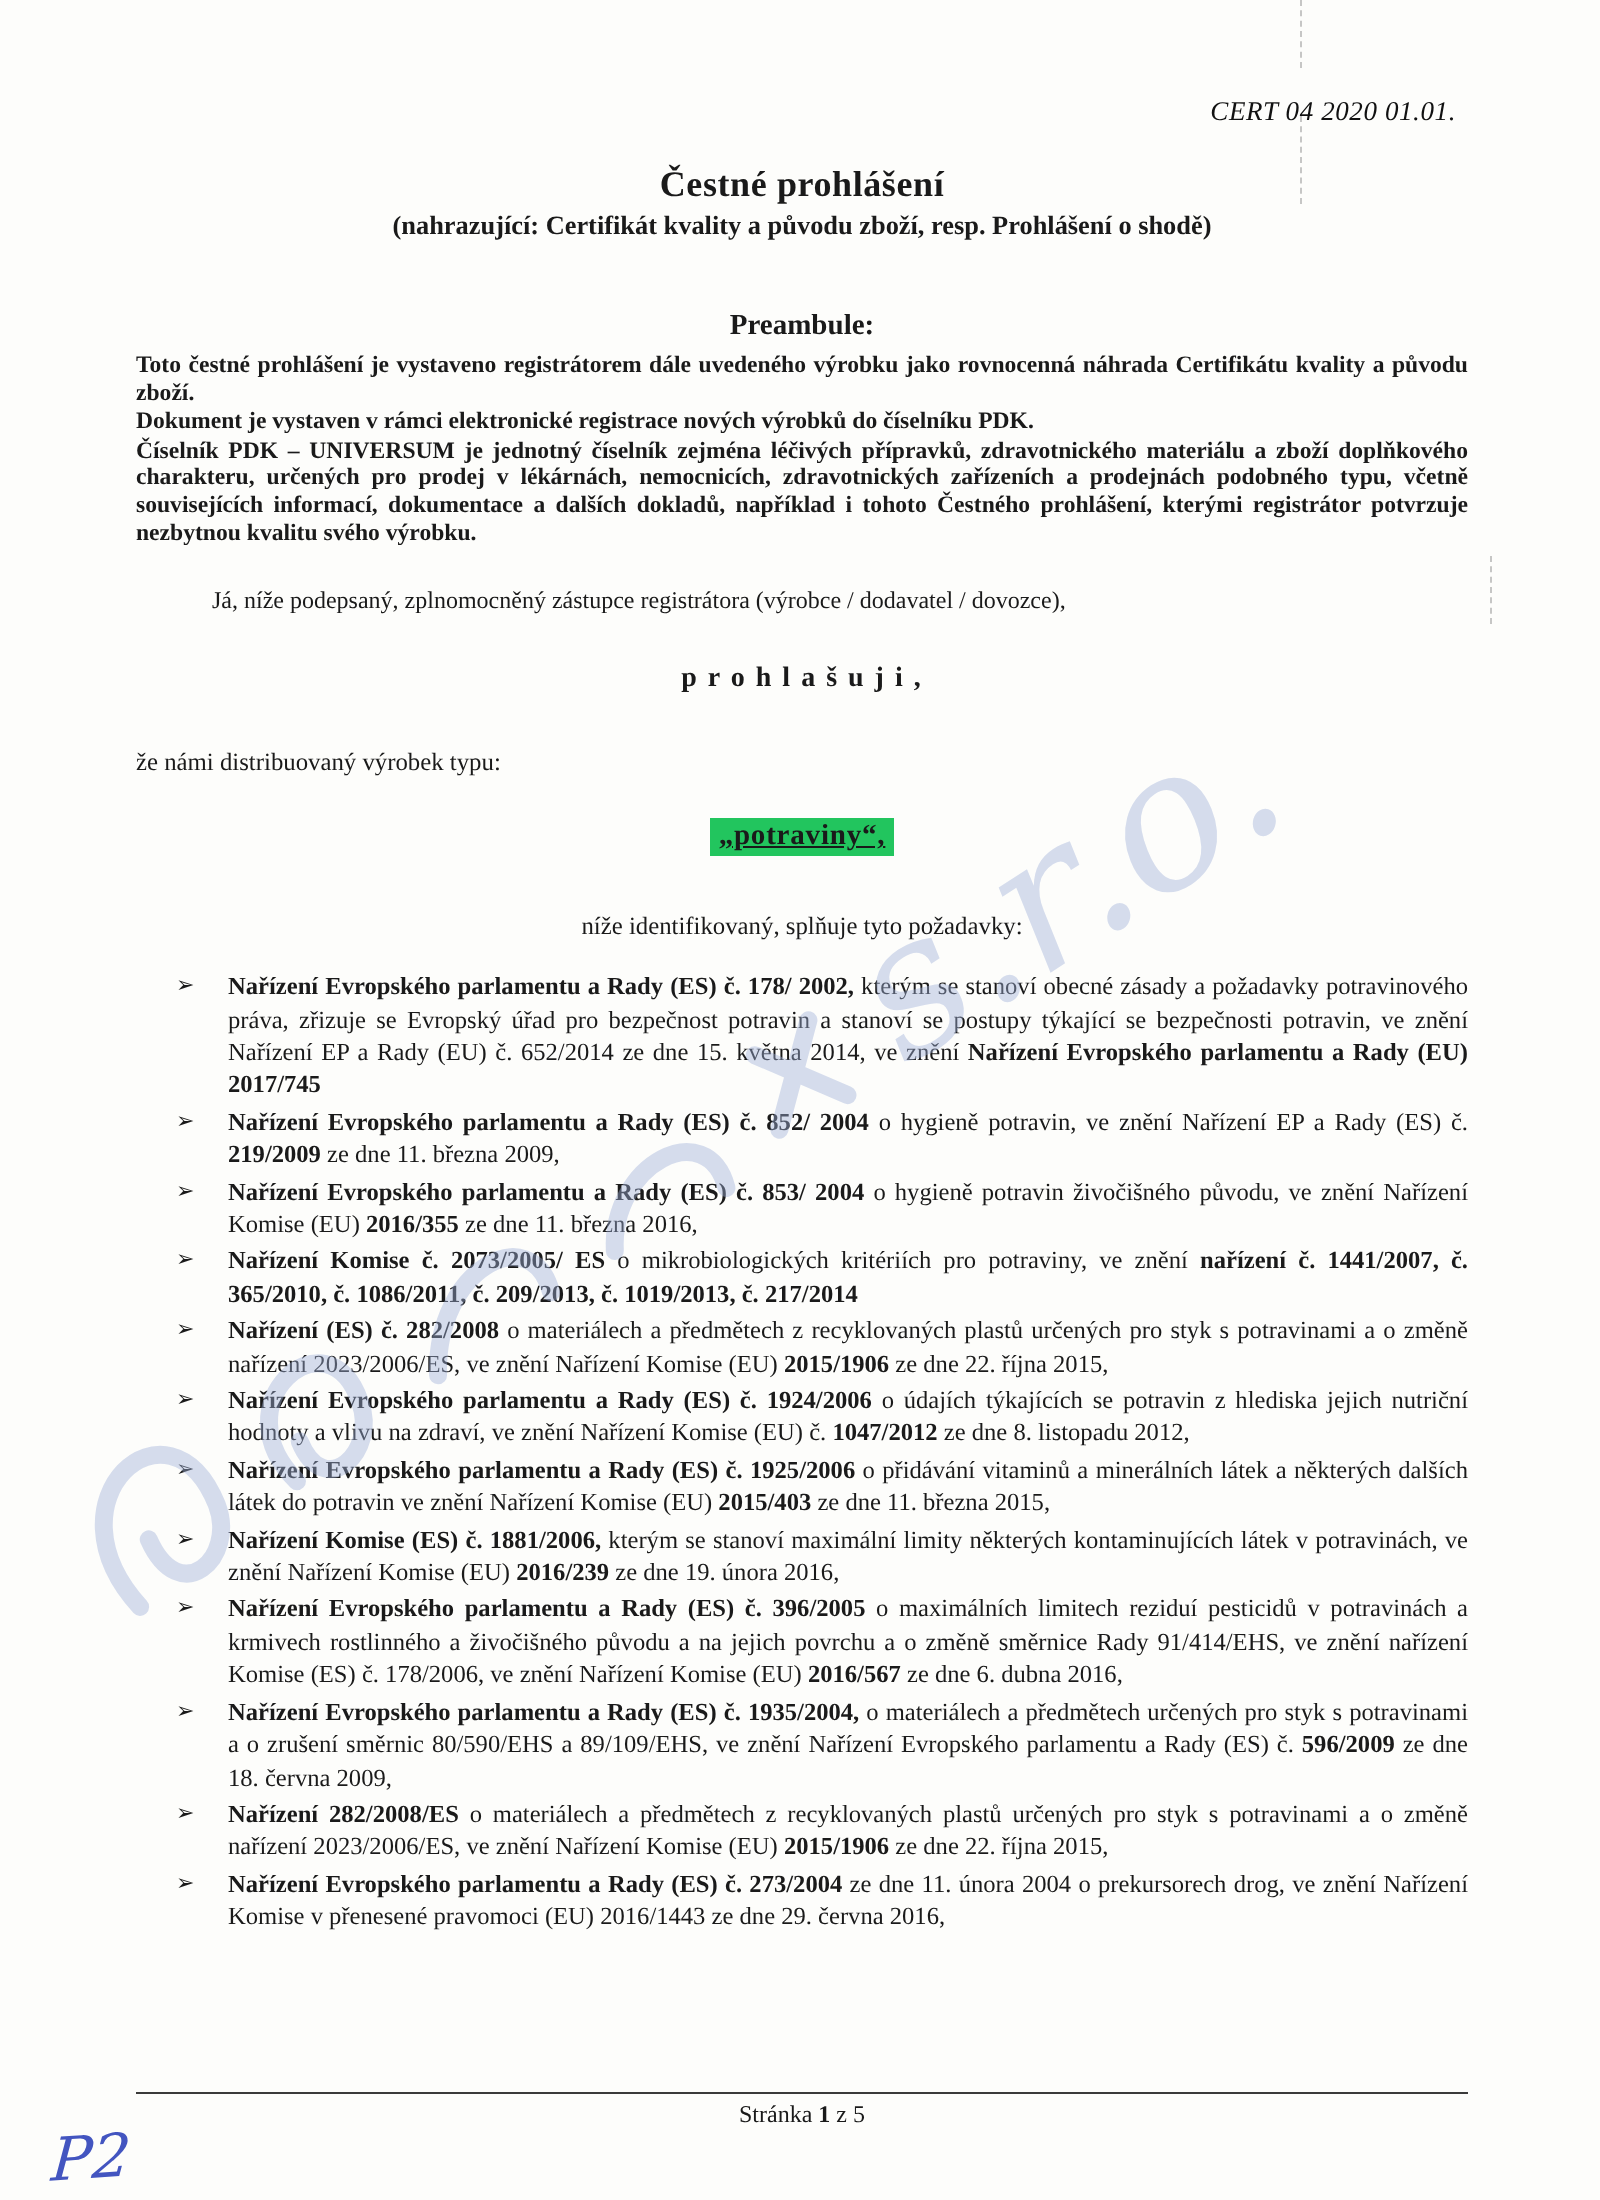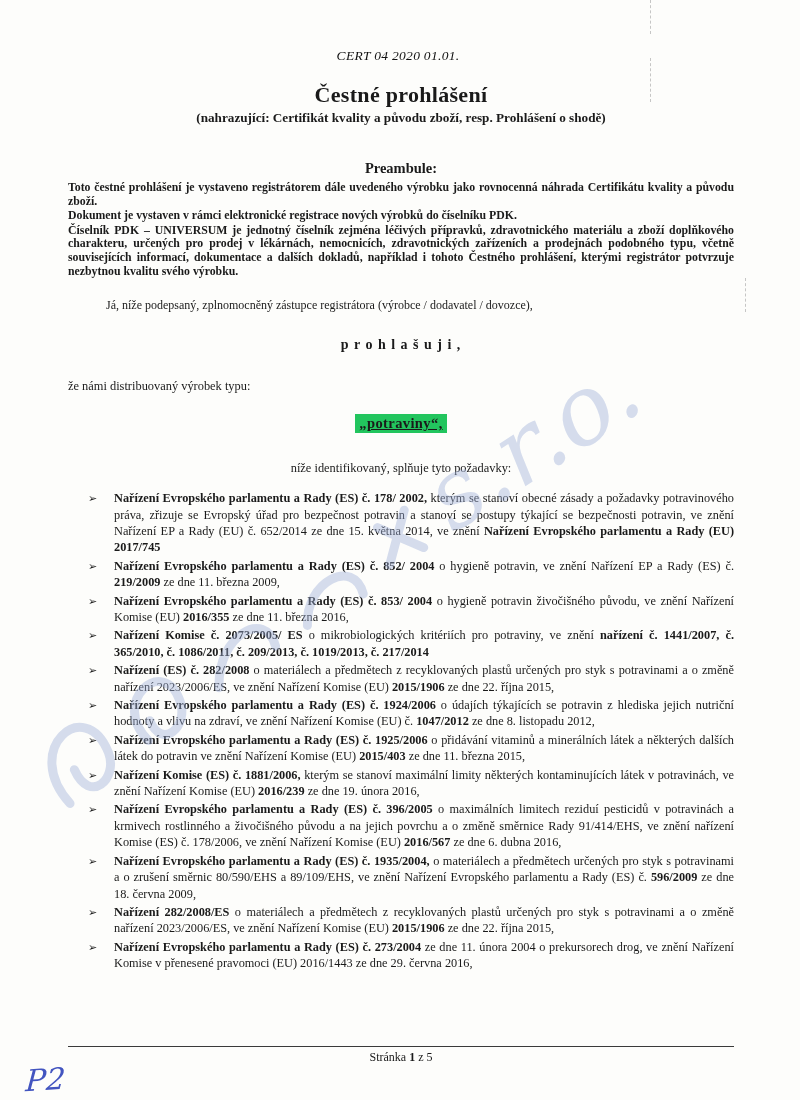--- a/index.html
+++ b/index.html
@@ -4,25 +4,25 @@
 <style>
   html,body{margin:0;padding:0;background:#e8e8e8;}
   .page{
     position:relative;width:800px;height:1100px;margin:0 auto;
     background:#fdfdfb;overflow:hidden;
     font-family:"Liberation Serif","DejaVu Serif",serif;color:#1a1a1a;
   }
   .content{position:relative;z-index:1;padding:40px 66px 0 68px;}
   
   .cert-ref{
-    text-align:center;font-style:italic;font-size:13.5px;letter-spacing:.3px;
+    text-align:right;font-style:italic;font-size:13.5px;letter-spacing:.3px;
     margin:8px 6px 18px 0;color:#111;
   }
   h1.doc-title{
-    text-align:center;font-size:22px;font-weight:bold;margin:6px 0 2px 0;letter-spacing:.3px;
+    text-align:center;font-size:18px;font-weight:bold;margin:6px 0 2px 0;letter-spacing:.3px;
   }
   .doc-subtitle{text-align:center;font-size:13.2px;font-weight:bold;margin:0 0 34px 0;}
   
   h2.preamble-h{font-size:14.5px;font-weight:bold;margin:0 0 4px 0;text-align:center;}
   .pre-line{
     font-size:11.8px;font-weight:bold;line-height:13.6px;margin:0 0 1px 0;text-align:justify;
   }
   
   .intro{font-size:12px;margin:20px 0 0 38px;}
   .verb{text-align:center;font-size:14px;font-weight:bold;margin:24px 0 0 0;letter-spacing:1px;}

